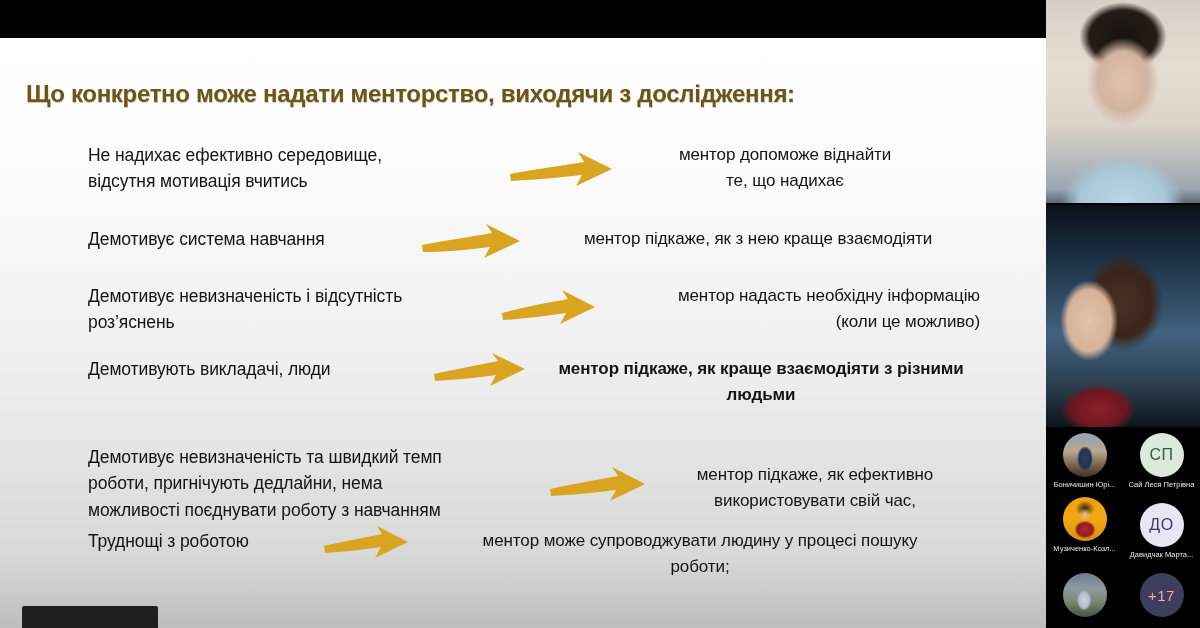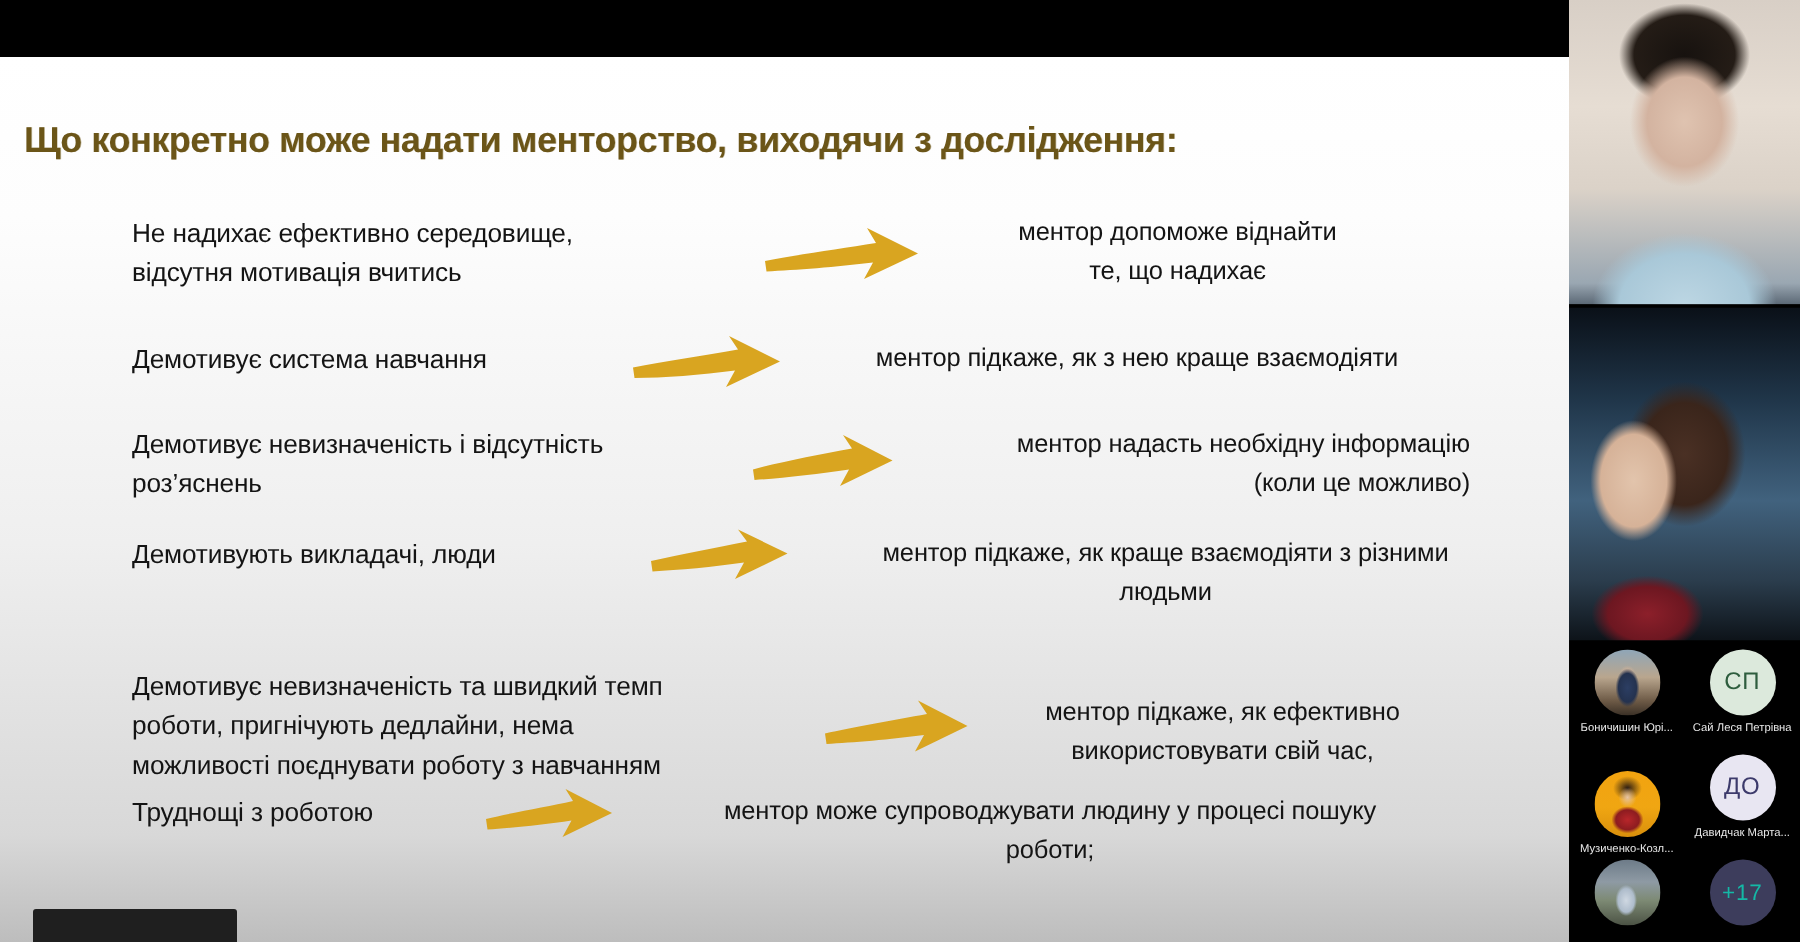--- a/index.html
+++ b/index.html
@@ -17,21 +17,21 @@
     position:absolute; left:0; top:0; width:1046px; height:38px; background:#000;
   }
   #slide {
     position:absolute; left:0; top:38px; width:1046px; height:590px;
     background:linear-gradient(to bottom, #ffffff 0%, #fdfdfd 18%, #efefef 55%, #d8d8d8 88%, #bdbdbd 100%);
     overflow:hidden;
   }
 
   
   #slide-title {
-    position:absolute; left:16px; top:42px;
+    position:absolute; left:26px; top:42px;
     font-size:24px; font-weight:bold; letter-spacing:-0.3px;
     color:#6b5518;
     white-space:nowrap;
     text-shadow:0.5px 0.5px 0 rgba(120,100,40,.35);
   }
 
   
   .row { position:absolute; left:0; width:1046px; }
   .left-text {
     position:absolute;
@@ -170,21 +170,21 @@
 
       <div class="row" style="top:318px;">
         <div class="left-text" style="left:88px; top:0; width:330px;">
           <div>Демотивують викладачі, люди</div>
         </div>
         <div class="arrow" style="left:432px; top:-4px;">
           <svg width="96" height="46" viewBox="0 0 96 46">
             <path d="M2,22 C20,18 46,13 66,9 L60,1 L93,17 L58,34 L64,23 C44,26 20,28 3,29 Z" fill="#d9a520"></path>
           </svg>
         </div>
-        <div class="right-text" style="left:552px; top:0; width:450px;">
+        <div class="right-text" style="left:536px; top:0; width:450px;font-weight:bold;">
           <div>ментор підкаже, як краще взаємодіяти з різними</div>
           <div>людьми</div>
         </div>
       </div>
 
       <div class="row" style="top:406px;">
         <div class="left-text" style="left:88px; top:0; width:440px;">
           <div>Демотивує невизначеність та швидкий темп</div>
           <div>роботи, пригнічують дедлайни, нема</div>
           <div>можливості поєднувати роботу з навчанням</div>
@@ -234,34 +234,34 @@
       <div class="p-cell" style="left:0; top:0;">
         <div class="p-avatar ph-1"></div>
         <div class="p-name">Боничишин Юрі...</div>
       </div>
 
       <div class="p-cell" style="left:77px; top:0;">
         <div class="p-avatar" style="background:#dce9dc; color:#2e5d3e;">СП</div>
         <div class="p-name">Сай Леся Петрівна</div>
       </div>
 
-      <div class="p-cell" style="left:0; top:81px;padding-left:29px;">
+      <div class="p-cell" style="left:0; top:64px;padding-left:29px;">
         <div class="p-avatar ph-2"></div>
         <div class="p-name">Музиченко-Козл...</div>
       </div>
 
       <div class="p-cell" style="left:77px; top:70px;">
         <div class="p-avatar" style="background:#e8e6f2; color:#3c3a6b;">ДО</div>
         <div class="p-name">Давидчак Марта...</div>
       </div>
 
       <div class="p-cell" style="left:0; top:140px;">
         <div class="p-avatar ph-3"></div>
       </div>
 
       <div class="p-cell" style="left:77px; top:140px;">
-        <div class="p-avatar" style="background:#3d3d5c; color:#14b8a6; font-size:15px;">+17</div>
+        <div class="p-avatar" style="background:#3d3d5c; color:#fca5a5; font-size:15px;">+17</div>
       </div>
 
     </div>
   </div>
 
 </div>
 
 </body></html>

